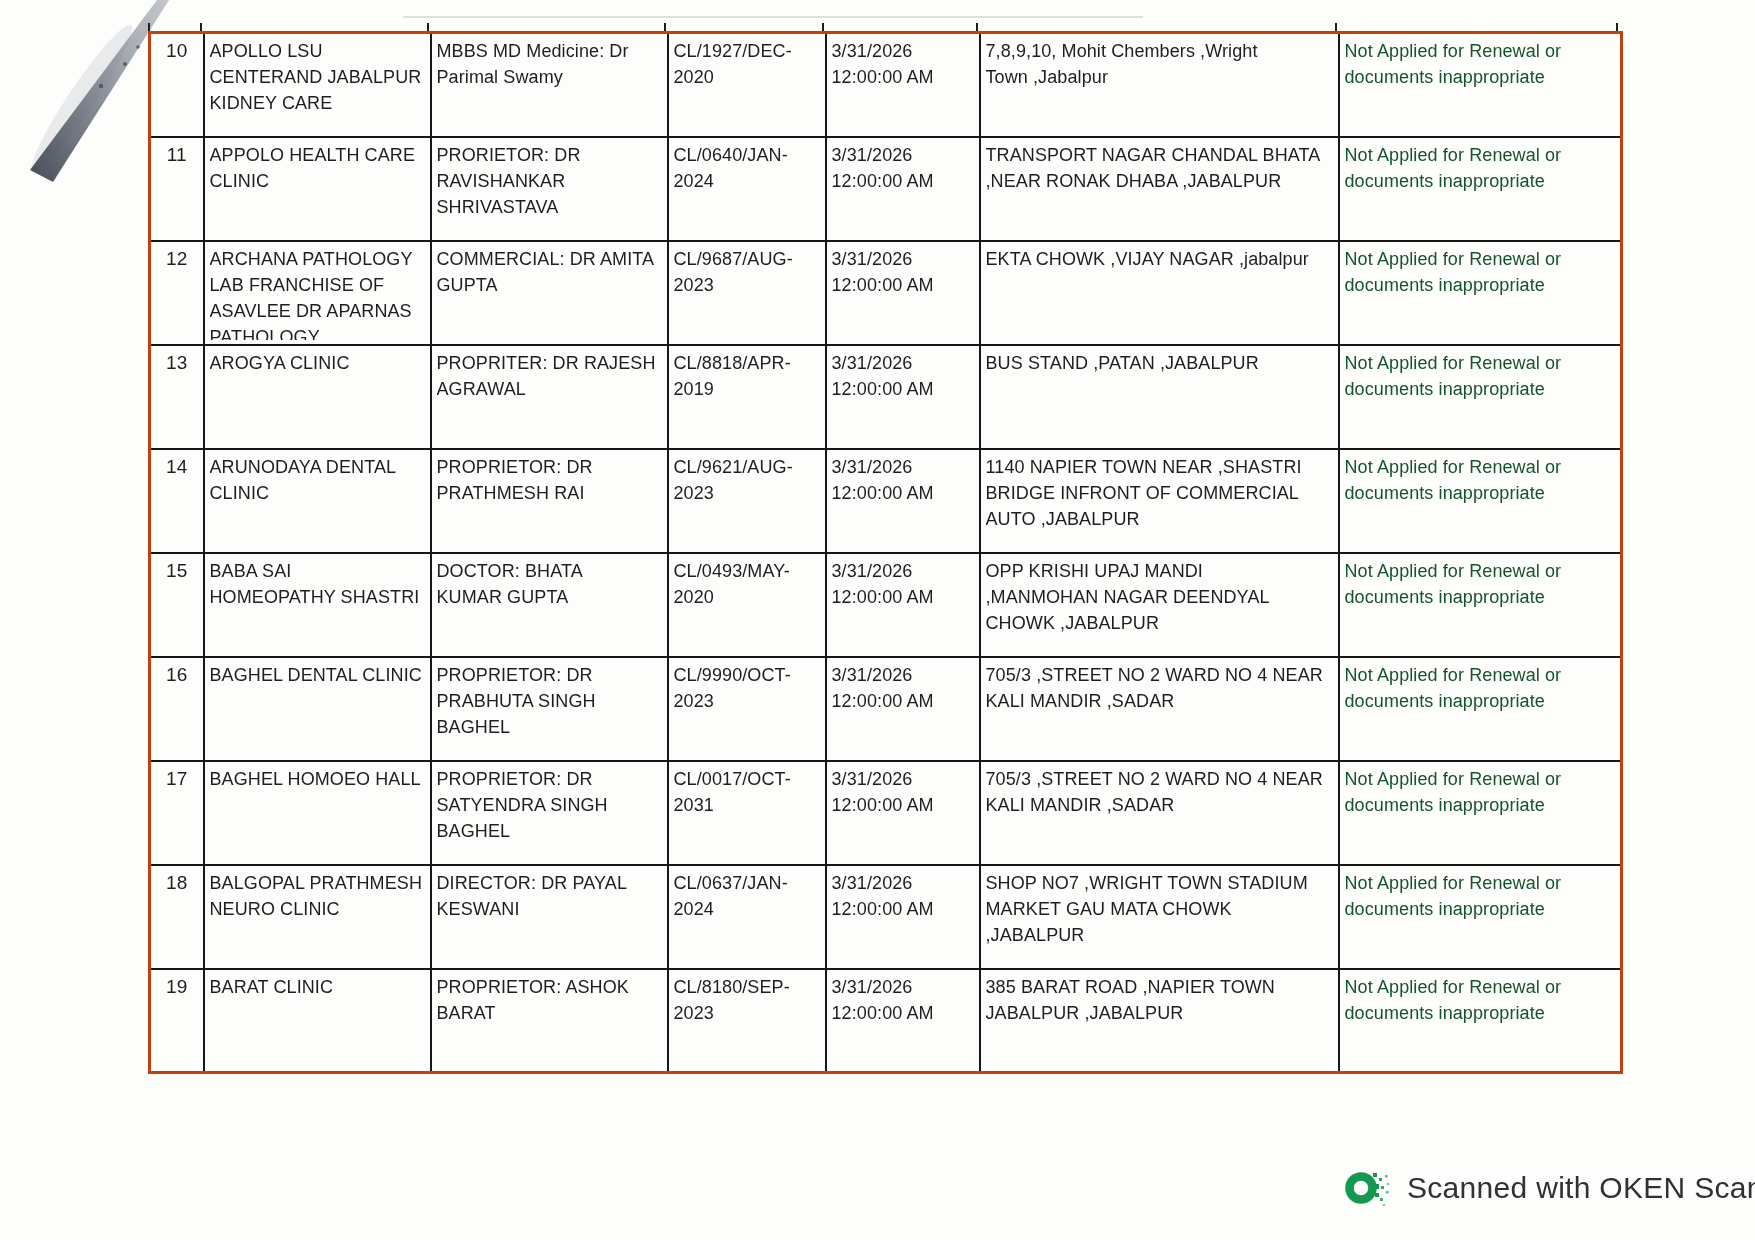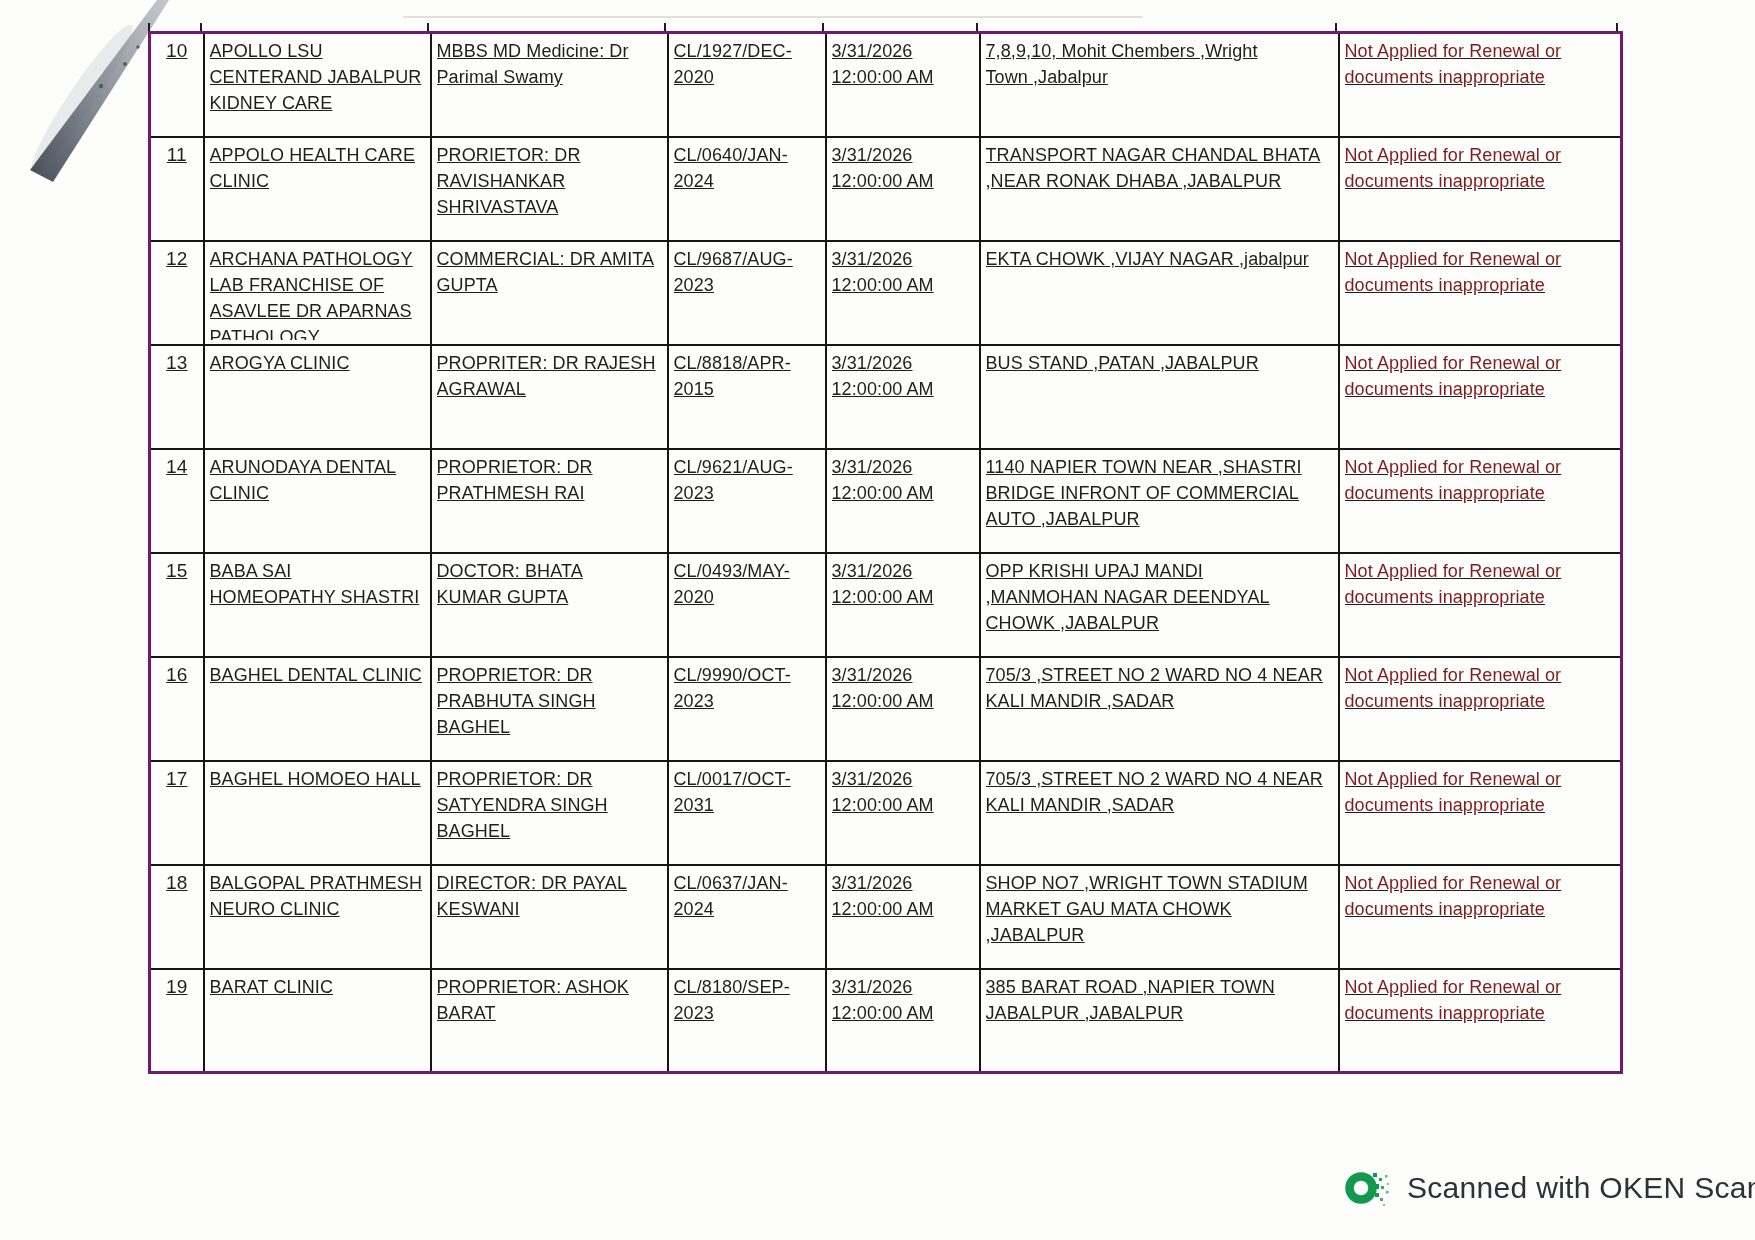--- a/index.html
+++ b/index.html
@@ -9,22 +9,21 @@
     background:#fdfdfc;
     font-family:"Liberation Sans","DejaVu Sans",sans-serif;
     color:#1e1e1e;
   }
   .page{position:absolute;inset:0;}
 
   
   .table-wrap{position:absolute;left:148px;top:31px;}
   table.register{
     border-collapse:collapse;table-layout:fixed;width:1472px;
-    border:3px solid #701a75;
-    text-decoration:underline;
+    border:3px solid #c2410c;
   }
   table.register td{
     border:2px solid #161616;
     vertical-align:top;
     padding:4px 5px;
   }
   col.c-num{width:54px;}
   col.c-name{width:227px;}
   col.c-owner{width:237px;}
   col.c-lic{width:158px;}
@@ -36,21 +35,21 @@
     white-space:pre;
     overflow:hidden;
     max-height:94px;
     font-size:18px;
     line-height:26px;
     letter-spacing:0.1px;
     color:#1e1e1e;
   }
   td.cell-num{text-align:center;}
   td.cell-num .clip{font-size:19px;}
-  td.cell-status .clip{color:#7f1d1d;}
+  td.cell-status .clip{color:#14532d;}
 
   
   .ticks span{position:absolute;top:-8px;width:2px;height:8px;background:#1d1d1d;}
   .ticks span:nth-child(1){left:0px;}
   .ticks span:nth-child(2){left:52px;}
   .ticks span:nth-child(3){left:279px;}
   .ticks span:nth-child(4){left:516px;}
   .ticks span:nth-child(5){left:674px;}
   .ticks span:nth-child(6){left:828px;}
   .ticks span:nth-child(7){left:1187px;}
@@ -210,21 +209,21 @@
             </td>
     <td class="cell-name">
               <div class="clip">AROGYA CLINIC</div>
             </td>
     <td class="cell-owner">
               <div class="clip">PROPRITER: DR RAJESH
 AGRAWAL</div>
             </td>
     <td class="cell-lic">
               <div class="clip">CL/8818/APR-
-2015</div>
+2019</div>
             </td>
     <td class="cell-date">
               <div class="clip">3/31/2026
 12:00:00 AM</div>
             </td>
     <td class="cell-addr">
               <div class="clip">BUS STAND ,PATAN ,JABALPUR</div>
             </td>
     <td class="cell-status">
               <div class="clip">Not Applied for Renewal or

